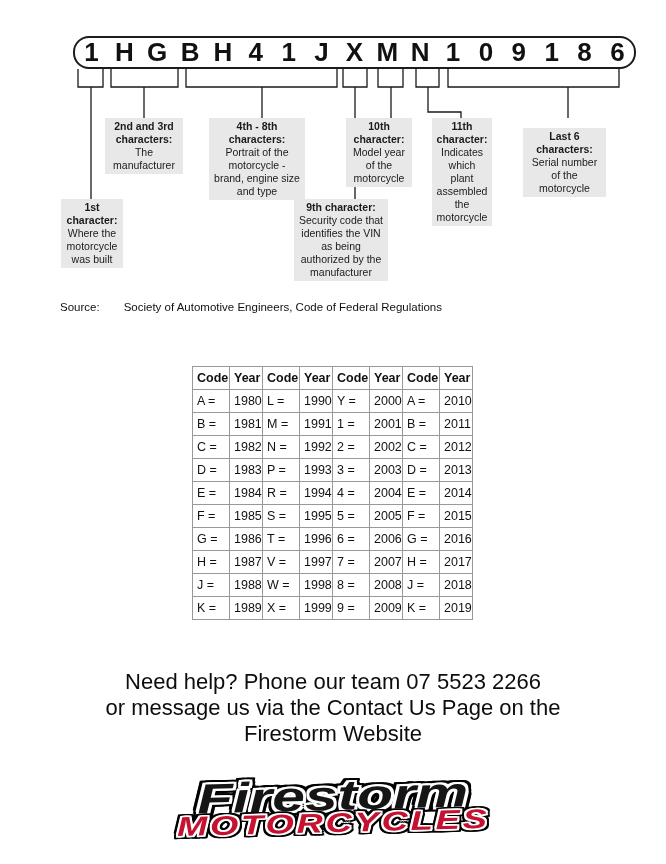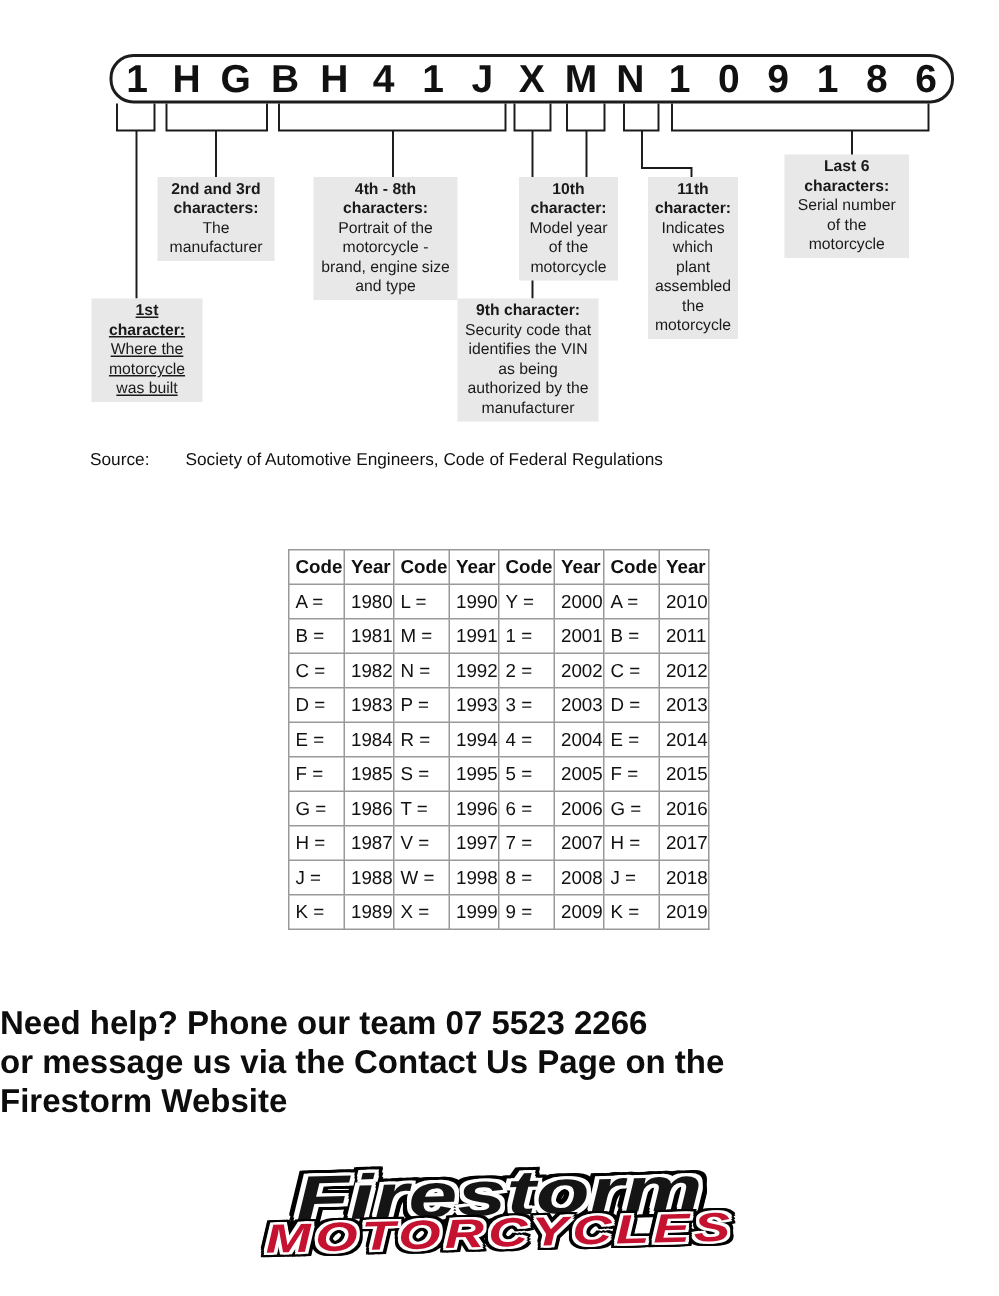--- a/index.html
+++ b/index.html
@@ -41,22 +41,22 @@
     border:1px solid #999; height:23px; box-sizing:border-box;
     padding:2px 4px; overflow:hidden; white-space:nowrap;
   }
   .year-table th { font-weight:bold; text-align:right; }
   .year-table td.code { text-align:left; }
   .year-table td.year { text-align:right; padding-right:3px; }
   col.code { width:37px; }
   col.year { width:33px; }
   
   .help {
-    position:absolute; left:0; top:669px; width:666px; 
-    font-weight:bold; font-size:22px; line-height:26px; color:#0d0d0d;
+    position:absolute; left:0; top:669px; width:666px; text-align:center;
+    font-weight:normal; font-size:22px; line-height:26px; color:#0d0d0d;
   }
   
   .logo {
     position:absolute; left:0; top:774px; width:666px; text-align:center;
     transform:rotate(-1.5deg);
   }
   .logo-brand {
     display:inline-block; font-style:italic; font-weight:bold;
     font-size:42px; line-height:44px; color:#151515;
     transform:scaleX(1.4); transform-origin:center;
@@ -109,51 +109,51 @@
       <span class="vin-char">M</span>
       <span class="vin-char">N</span>
       <span class="vin-char">1</span>
       <span class="vin-char">0</span>
       <span class="vin-char">9</span>
       <span class="vin-char">1</span>
       <span class="vin-char">8</span>
       <span class="vin-char">6</span>
     </div>
 
-  <div class="lbl" style="left:61px; top:199px; width:74px;text-decoration:underline;">
+  <div class="lbl" style="left:61px; top:199px; width:62px;">
     <span class="lbl-h">1st character:</span>
     <span class="lbl-b">Where the motorcycle was built</span>
   </div>
 
   <div class="lbl" style="left:105px; top:118px; width:78px;">
     <span class="lbl-h">2nd and 3rd characters:</span>
     <span class="lbl-b">The manufacturer</span>
   </div>
 
   <div class="lbl" style="left:209px; top:118px; width:96px;">
     <span class="lbl-h">4th - 8th characters:</span>
     <span class="lbl-b">Portrait of the motorcycle - brand, engine size and type</span>
   </div>
 
-  <div class="lbl" style="left:305px; top:199px; width:94px;">
+  <div class="lbl" style="left:294px; top:199px; width:94px;">
     <span class="lbl-h">9th character:</span>
     <span class="lbl-b">Security code that identifies the VIN as being authorized by the manufacturer</span>
   </div>
 
   <div class="lbl" style="left:346px; top:118px; width:66px;">
     <span class="lbl-h">10th character:</span>
     <span class="lbl-b">Model year of the motorcycle</span>
   </div>
 
   <div class="lbl" style="left:432px; top:118px; width:60px;">
     <span class="lbl-h">11th character:</span>
     <span class="lbl-b">Indicates which plant assembled the motorcycle</span>
   </div>
 
-  <div class="lbl" style="left:523px; top:103px; width:83px;">
+  <div class="lbl" style="left:523px; top:128px; width:83px;">
     <span class="lbl-h">Last 6 characters:</span>
     <span class="lbl-b">Serial number of the motorcycle</span>
   </div>
 
   <div class="source">
     <span class="src-label">Source:</span><span>Society of Automotive Engineers, Code of Federal Regulations</span>
   </div>
 
   <table class="year-table">
     <colgroup>

